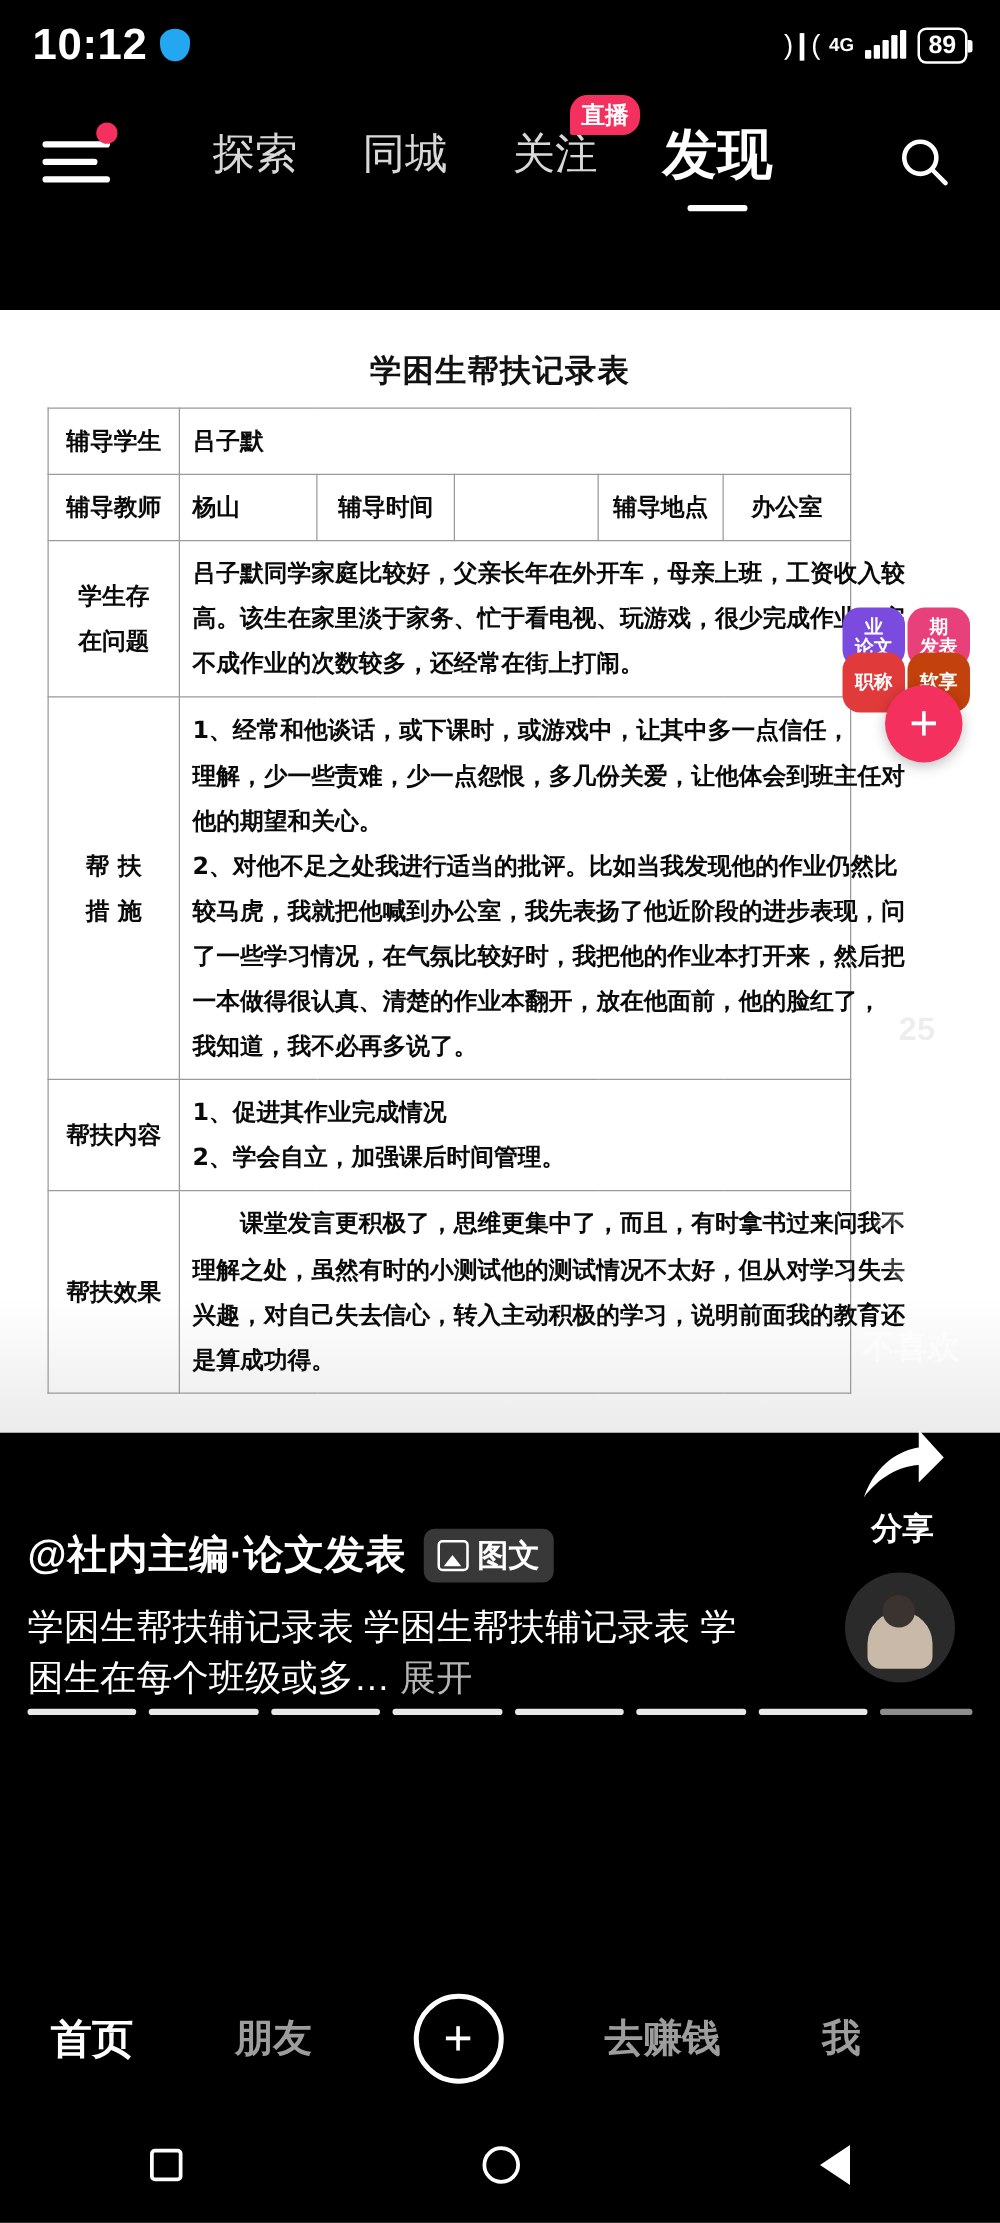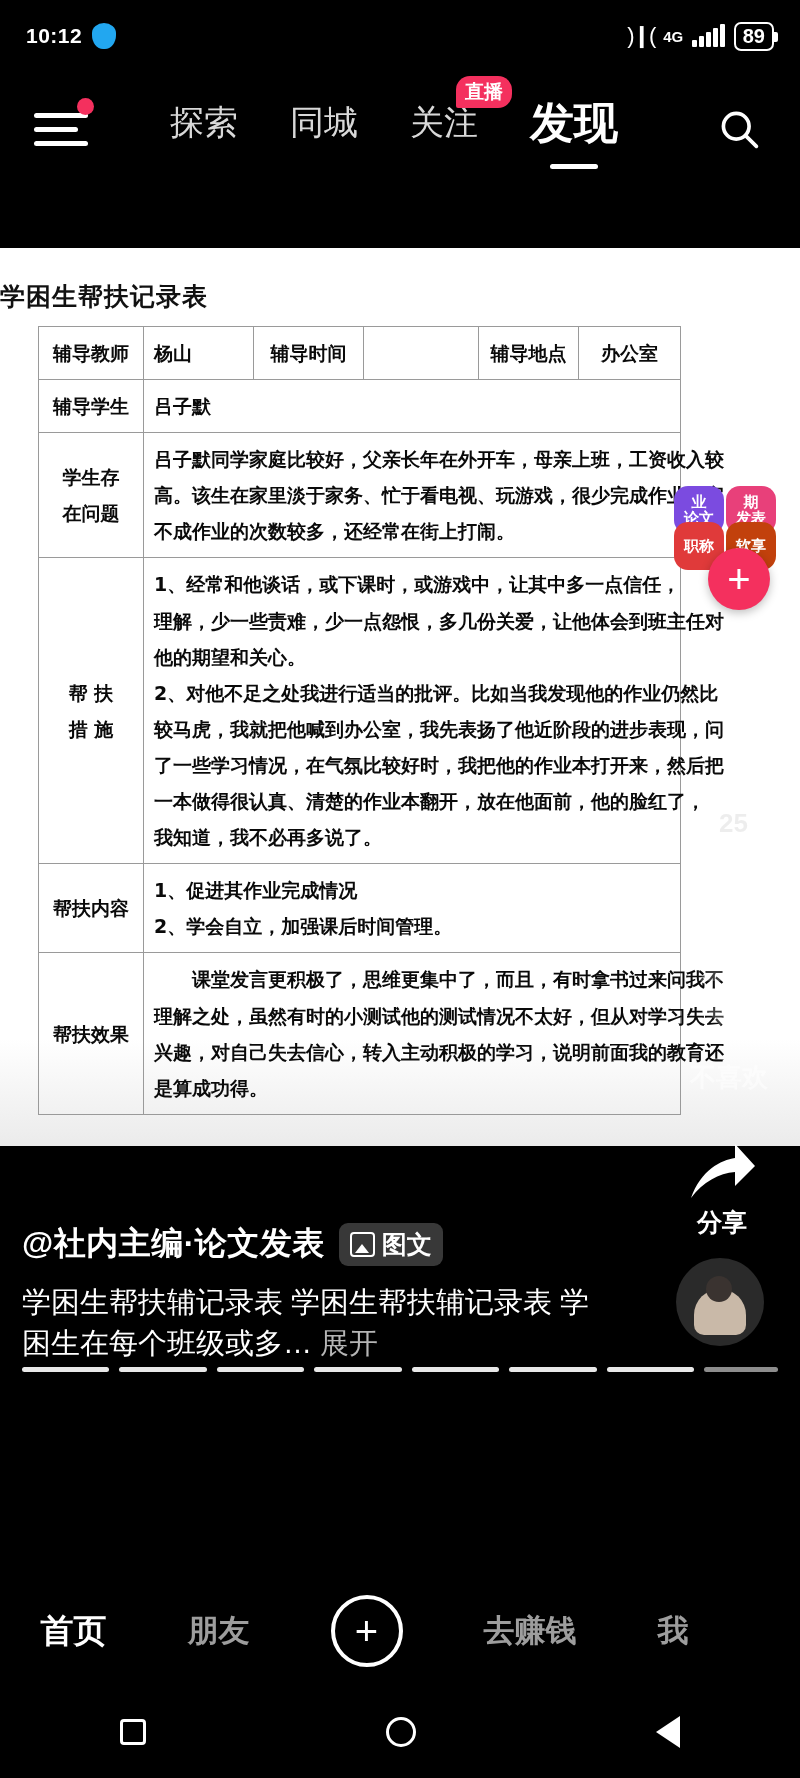--- a/index.html
+++ b/index.html
@@ -6,21 +6,21 @@
   html,body { width:800px; height:1778px; background:#000; overflow:hidden; }
   body { font-family:"Liberation Sans","DejaVu Sans",sans-serif; }
 
   .phone { position:relative; width:800px; height:1778px; background:#000; }
 
   
   .statusbar { position:absolute; top:0; left:0; width:800px; height:72px;
                display:flex; align-items:center; justify-content:space-between;
                padding:0 26px; color:#fff; }
   .sb-left { display:flex; align-items:center; gap:10px; }
-  .sb-time { font-size:21px; font-weight:600; letter-spacing:.5px; }
+  .sb-time { font-size:35px; font-weight:600; letter-spacing:.5px; }
   .sb-dot { width:24px; height:26px; background:#22A7F0;
             border-radius:12px 12px 11px 11px / 10px 10px 14px 14px; }
   .sb-right { display:flex; align-items:center; gap:9px; }
   .ic-vib { font-size:22px; line-height:1; letter-spacing:-2px; }
   .ic-4g { font-size:15px; font-weight:700; line-height:1; }
   .bars { display:flex; align-items:flex-end; gap:2.5px; height:22px; }
   .bars i { display:block; width:4.5px; background:#fff; border-radius:1px; }
   .bars i:nth-child(1){height:7px}.bars i:nth-child(2){height:11px}
   .bars i:nth-child(3){height:15px}.bars i:nth-child(4){height:19px}
   .bars i:nth-child(5){height:23px}
@@ -48,21 +48,21 @@
                font-size:19px; font-weight:600; border-radius:14px 14px 14px 2px;
                padding:3px 9px; white-space:nowrap; }
   .searchbtn { width:86px; display:flex; justify-content:center; margin-right:18px; }
   .searchbtn svg { width:44px; height:44px; }
 
   
   .docwrap { position:absolute; top:248px; left:0; width:800px; height:898px;
              background:#f2f2f2; overflow:hidden; }
   .doc { position:absolute; inset:0; background:#fff;
          background-image:linear-gradient(180deg,#fff 0%,#fff 88%,#ebebeb 100%); }
-  .doc-title { text-align:left; font-size:25px; font-weight:700; color:#111;
+  .doc-title { text-align:center; font-size:25px; font-weight:700; color:#111;
                margin-top:32px; letter-spacing:1px;
                font-family:"DejaVu Sans","Liberation Sans",sans-serif; }
   table.rec { position:absolute; top:78px; left:38px; width:642px;
               border-collapse:collapse; table-layout:fixed; }
   table.rec td { border:1.5px solid #9a9a9a; padding:8px 10px; vertical-align:middle;
                  font-size:19px; color:#0a0a0a; font-weight:700; line-height:1.9;
                  font-family:"DejaVu Sans","Liberation Sans",sans-serif; }
   td.lbl { text-align:center; font-size:19px; font-weight:700; }
   .rowtxt { font-size:19.5px; font-weight:700; line-height:2.05; }
   .rowtxt p { margin:0; white-space:nowrap; }
@@ -211,31 +211,31 @@
             <col style="width:105px">
             <col style="width:110px">
             <col style="width:110px">
             <col style="width:115px">
             <col style="width:100px">
             <col style="width:102px">
           </colgroup>
 
         <tbody>
             <tr>
+          <td class="lbl">辅导学生</td>
+          <td colspan="5">吕子默</td>
+        </tr>
+
+        <tr>
           <td class="lbl">辅导教师</td>
           <td>杨山</td>
           <td class="lbl">辅导时间</td>
           <td></td>
           <td class="lbl">辅导地点</td>
           <td class="lbl">办公室</td>
-        </tr>
-
-        <tr>
-          <td class="lbl">辅导学生</td>
-          <td colspan="5">吕子默</td>
         </tr>
 
         <tr>
           <td class="lbl">
             <div>学生存</div>
             <div>在问题</div>
           </td>
           <td colspan="5" class="rowtxt">
             <p>吕子默同学家庭比较好，父亲长年在外开车，母亲上班，工资收入较</p>
             <p>高。该生在家里淡于家务、忙于看电视、玩游戏，很少完成作业，完</p>

